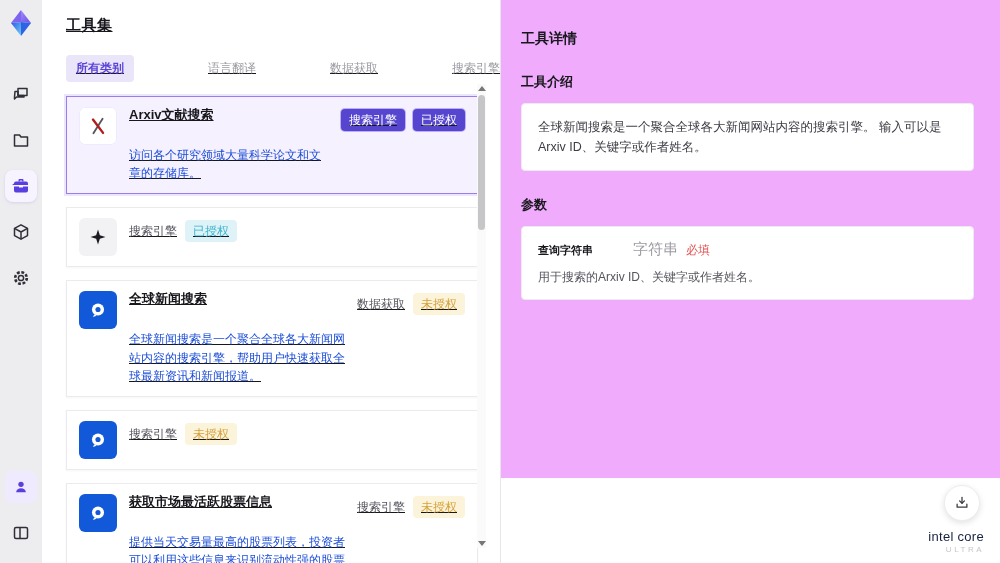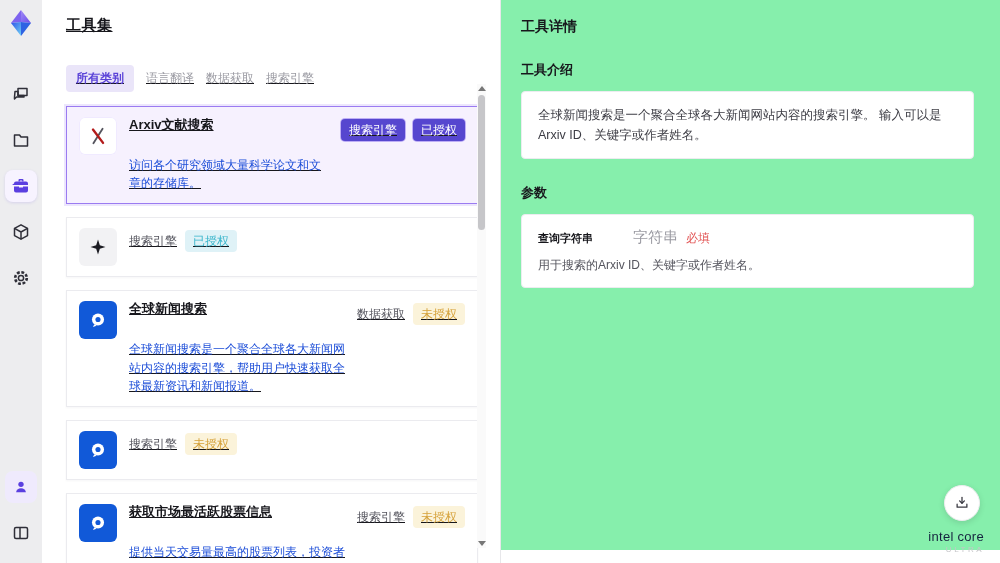--- a/index.html
+++ b/index.html
@@ -14,21 +14,21 @@
   .rail{width:42px;flex:none;background:#ededef;height:100%;display:flex;flex-direction:column;align-items:center;padding-top:8px;box-sizing:border-box;}
   .logo{width:30px;height:30px;margin-bottom:40px;}
   .rail-icon{width:32px;height:32px;display:flex;align-items:center;justify-content:center;border-radius:8px;color:#2f2f38;margin-bottom:14px;cursor:pointer;}
   .rail-icon.active{background:#f7f3ff;color:#5a3fe0;box-shadow:0 1px 3px rgba(90,63,224,.15);}
   .rail-icon.purple{color:#5a3fe0;background:#efeafd;border-radius:8px;}
   .rail-spacer{flex:1;}
 
   
   .list-panel{width:458px;flex:none;height:100%;box-sizing:border-box;padding:16px 0 0 24px;position:relative;background:#fff;text-decoration:underline;}
   .page-title{font-size:15px;font-weight:bold;letter-spacing:.5px;}
-  .tabs{margin-top:30px;display:flex;align-items:center;gap:12px;font-size:12px;color:#9a9aa2;}
+  .tabs{margin-top:20px;display:flex;align-items:center;gap:24px;font-size:12px;color:#9a9aa2;justify-content:space-between;}
   .tab{cursor:pointer;white-space:nowrap;}
   .tab.active{background:#eae5f9;color:#5b43d8;font-weight:bold;padding:5px 10px;border-radius:4px;}
   .cards{margin-top:14px;width:412px;display:flex;flex-direction:column;gap:13px;}
   .card{background:#fff;border:1px solid #ebebef;border-radius:0;padding:10px 12px;display:flex;gap:12px;box-sizing:border-box;box-shadow:0 1px 2px rgba(20,20,40,.04);cursor:pointer;}
   .card.selected{background:#f6f1fe;border:1px solid #9b7bf1;box-shadow:0 0 0 2px rgba(150,118,242,.18);}
   .tool-icon{width:38px;height:38px;border-radius:6px;flex:none;display:flex;align-items:center;justify-content:center;}
   .tool-icon.white{background:#fff;box-shadow:0 0 0 1px #f0eaff inset;}
   .tool-icon.gray{background:#f2f2f4;}
   .tool-icon.blue{background:#1159d8;}
   .card-body{flex:1;min-width:0;}
@@ -44,21 +44,21 @@
   
   .vscroll{position:absolute;left:477px;top:84px;width:9px;height:464px;background:#fafafa;}
   .vscroll .arrow-up,.vscroll .arrow-down{position:absolute;left:1px;width:0;height:0;border-left:4px solid transparent;border-right:4px solid transparent;}
   .vscroll .arrow-up{top:2px;border-bottom:5px solid #777;}
   .vscroll .arrow-down{bottom:2px;border-top:5px solid #777;}
   .vscroll .thumb{position:absolute;left:1px;top:11px;width:7px;height:135px;background:#c6c6c9;border-radius:4px;}
 
   .divider{position:absolute;left:500px;top:0;width:1px;height:563px;background:#e7e7ea;}
 
   
-  .detail{position:absolute;left:501px;top:0;width:499px;height:550px;background:#86efac;box-sizing:border-box;padding:18px 26px 0 20px;}
+  .detail{position:absolute;left:501px;top:0;width:499px;height:478px;background:#f0abfc;box-sizing:border-box;padding:30px 26px 0 20px;}
   .detail-title{font-size:14px;font-weight:bold;}
   .section-h{font-size:13px;font-weight:bold;margin-top:25px;}
   .box{margin-top:12px;background:#fff;border:1px solid #ececf0;border-radius:4px;padding:13px 16px;box-sizing:border-box;}
   .intro-text{font-size:12.5px;color:#3c3c44;line-height:1.6;}
   .param-head{display:flex;align-items:baseline;gap:8px;}
   .param-name{font-size:11px;font-weight:bold;color:#17171c;}
   .param-type{font-size:15px;color:#9a9aa2;margin-left:32px;}
   .param-req{font-size:12px;color:#e25555;}
   .param-desc{font-size:12px;color:#55555e;margin-top:9px;line-height:1.5;}
 

